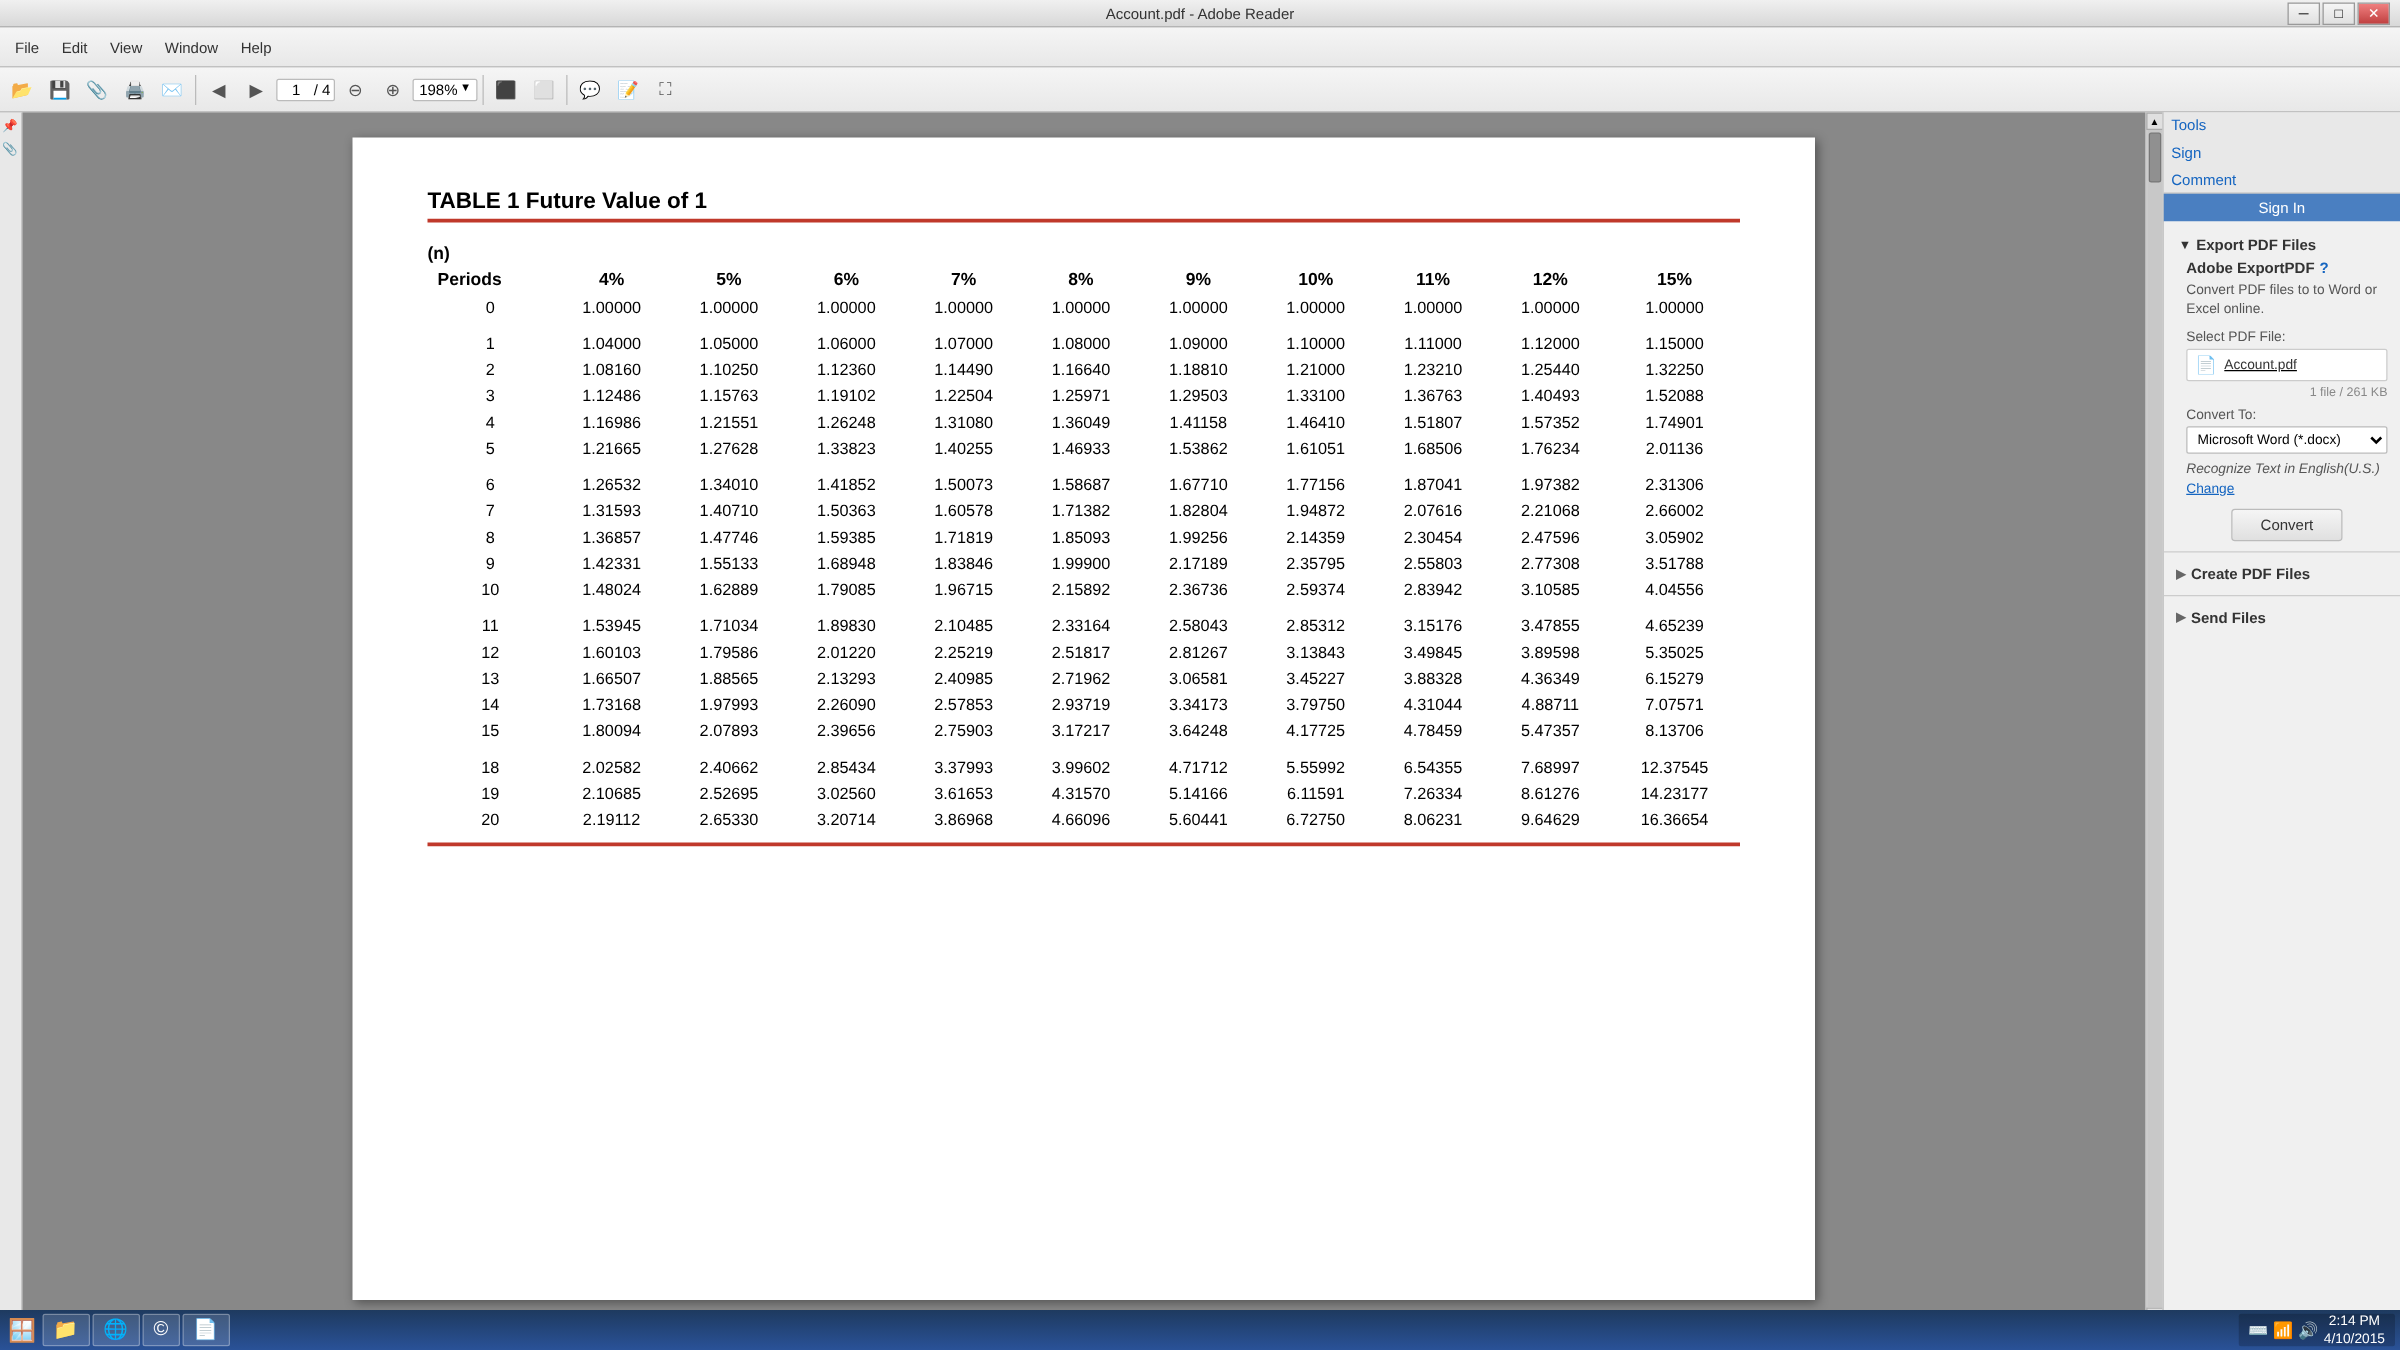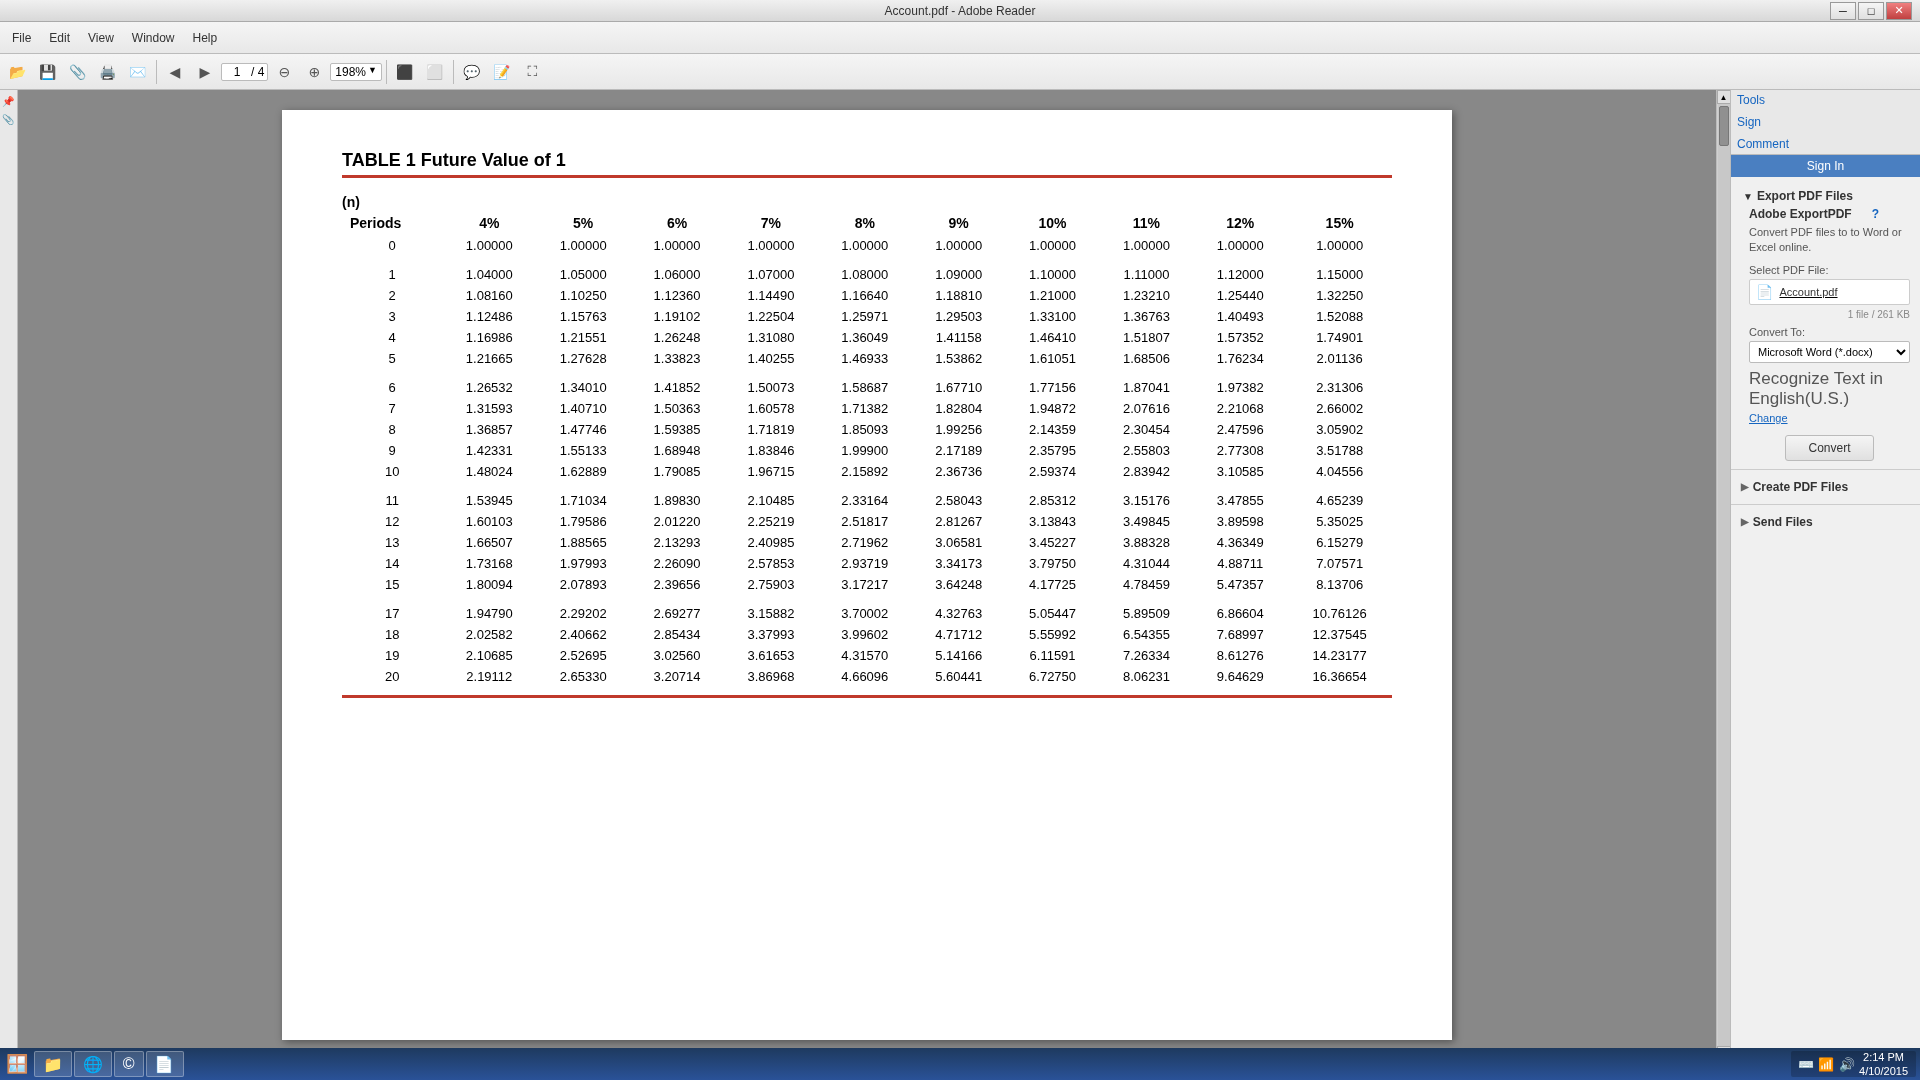--- a/index.html
+++ b/index.html
@@ -148,36 +148,36 @@
       align-items: center;
       font-size: 12px;
       font-weight: bold;
       color: #333;
       cursor: pointer;
       padding: 4px 2px;
       gap: 4px;
     }
     .panel-section-title .arrow { font-size: 10px; }
     .export-section { padding: 8px 10px; }
-    .export-title { font-size: 12px; font-weight: bold; color: #333; display: flex; align-items: flex-end; gap: 20px; margin-bottom: 4px; }
+    .export-title { font-size: 12px; font-weight: bold; color: #333; display: flex; align-items: flex-end; gap: 4px; margin-bottom: 4px; }
     .export-desc { font-size: 11px; color: #555; margin-bottom: 8px; line-height: 1.4; }
     .file-item {
       display: flex; align-items: center; gap: 6px;
       background: white; border: 1px solid #ccc; padding: 4px 6px;
       margin-bottom: 4px; border-radius: 2px;
     }
     .pdf-icon { color: #c0392b; font-size: 14px; font-weight: bold; }
     .file-name { font-size: 11px; color: #333; }
     .file-size { font-size: 10px; color: #888; text-align: right; }
     .convert-to-label { font-size: 11px; color: #555; margin-top: 6px; margin-bottom: 3px; }
     .convert-select {
       width: 100%; border: 1px solid #bbb; padding: 3px 4px;
       font-size: 11px; background: white; border-radius: 2px; cursor: pointer;
     }
-    .recognize-text { font-size: 17px; color: #555; margin-top: 6px; }
+    .recognize-text { font-size: 11px; color: #555; margin-top: 6px; font-style: italic; }
     .recognize-link { color: #1565c0; font-size: 11px; cursor: pointer; text-decoration: underline; }
     .convert-btn {
       display: block; margin: 10px auto 0;
       padding: 5px 22px; background: linear-gradient(to bottom, #f5f5f5, #e0e0e0);
       border: 1px solid #bbb; border-radius: 3px; font-size: 12px;
       cursor: pointer; color: #333;
     }
 
     .create-section, .send-section {
       padding: 6px 10px;
@@ -514,33 +514,20 @@
               <td>2.75903</td>
               <td>3.17217</td>
               <td>3.64248</td>
               <td>4.17725</td>
               <td>4.78459</td>
               <td>5.47357</td>
               <td>8.13706</td>
             </tr>
             <tr style="height: 8px;"></tr>
             <tr>
-              <td style="font-weight: normal;">17</td>
-              <td>1.94790</td>
-              <td>2.29202</td>
-              <td>2.69277</td>
-              <td>3.15882</td>
-              <td>3.70002</td>
-              <td>4.32763</td>
-              <td>5.05447</td>
-              <td>5.89509</td>
-              <td>6.86604</td>
-              <td>10.76126</td>
-            </tr>
-            <tr>
               <td style="font-weight: normal;">18</td>
               <td>2.02582</td>
               <td>2.40662</td>
               <td>2.85434</td>
               <td>3.37993</td>
               <td>3.99602</td>
               <td>4.71712</td>
               <td>5.55992</td>
               <td>6.54355</td>
               <td>7.68997</td>

